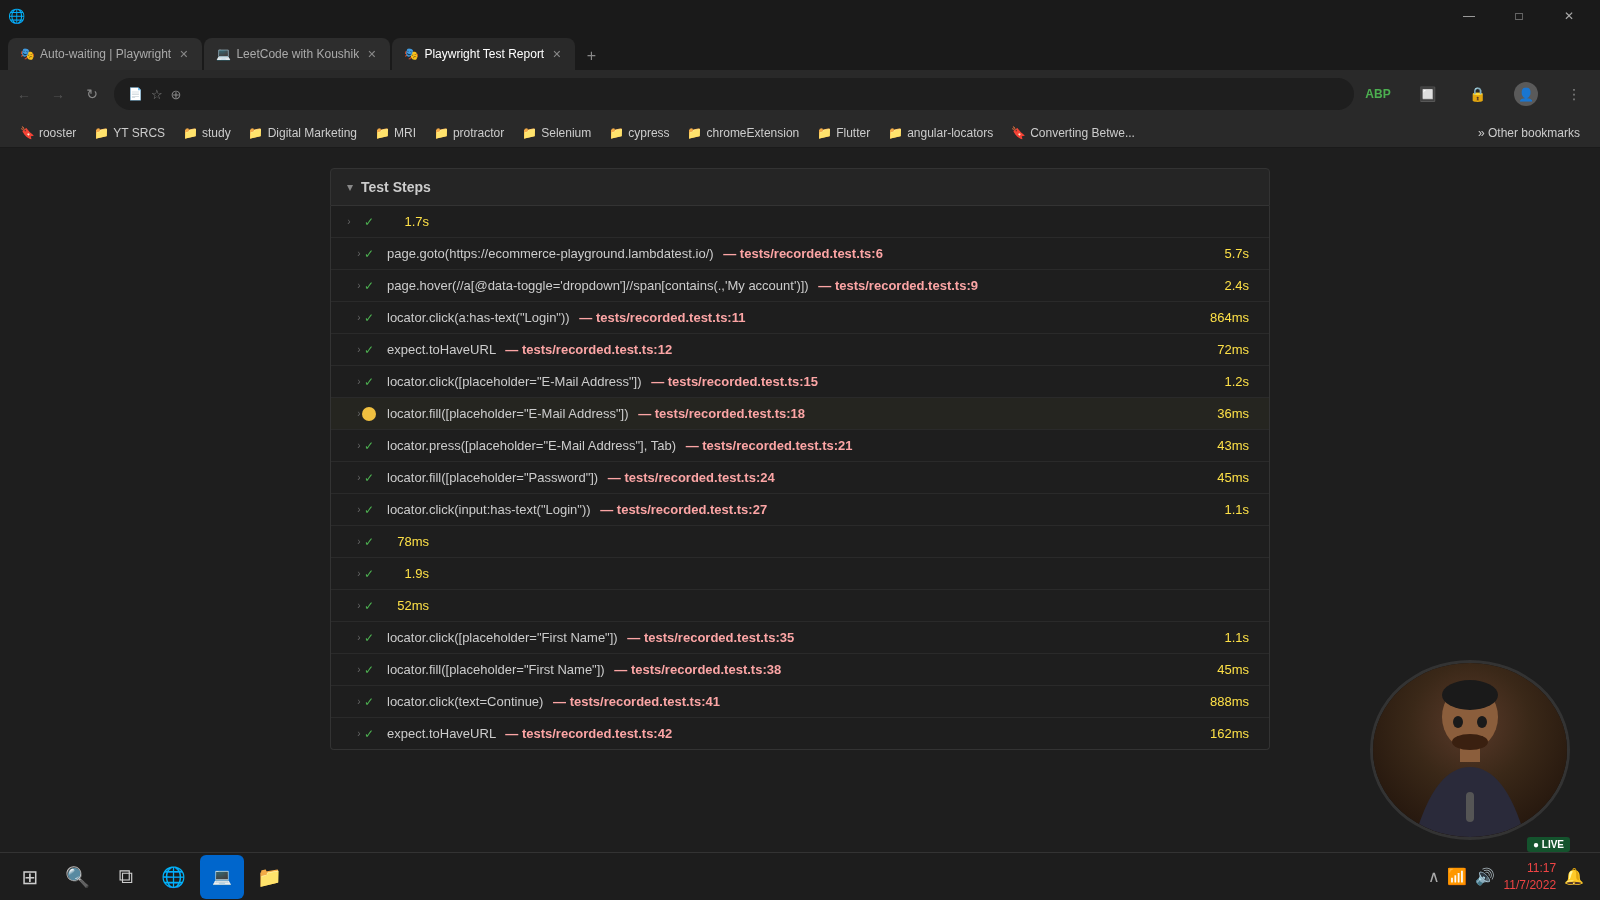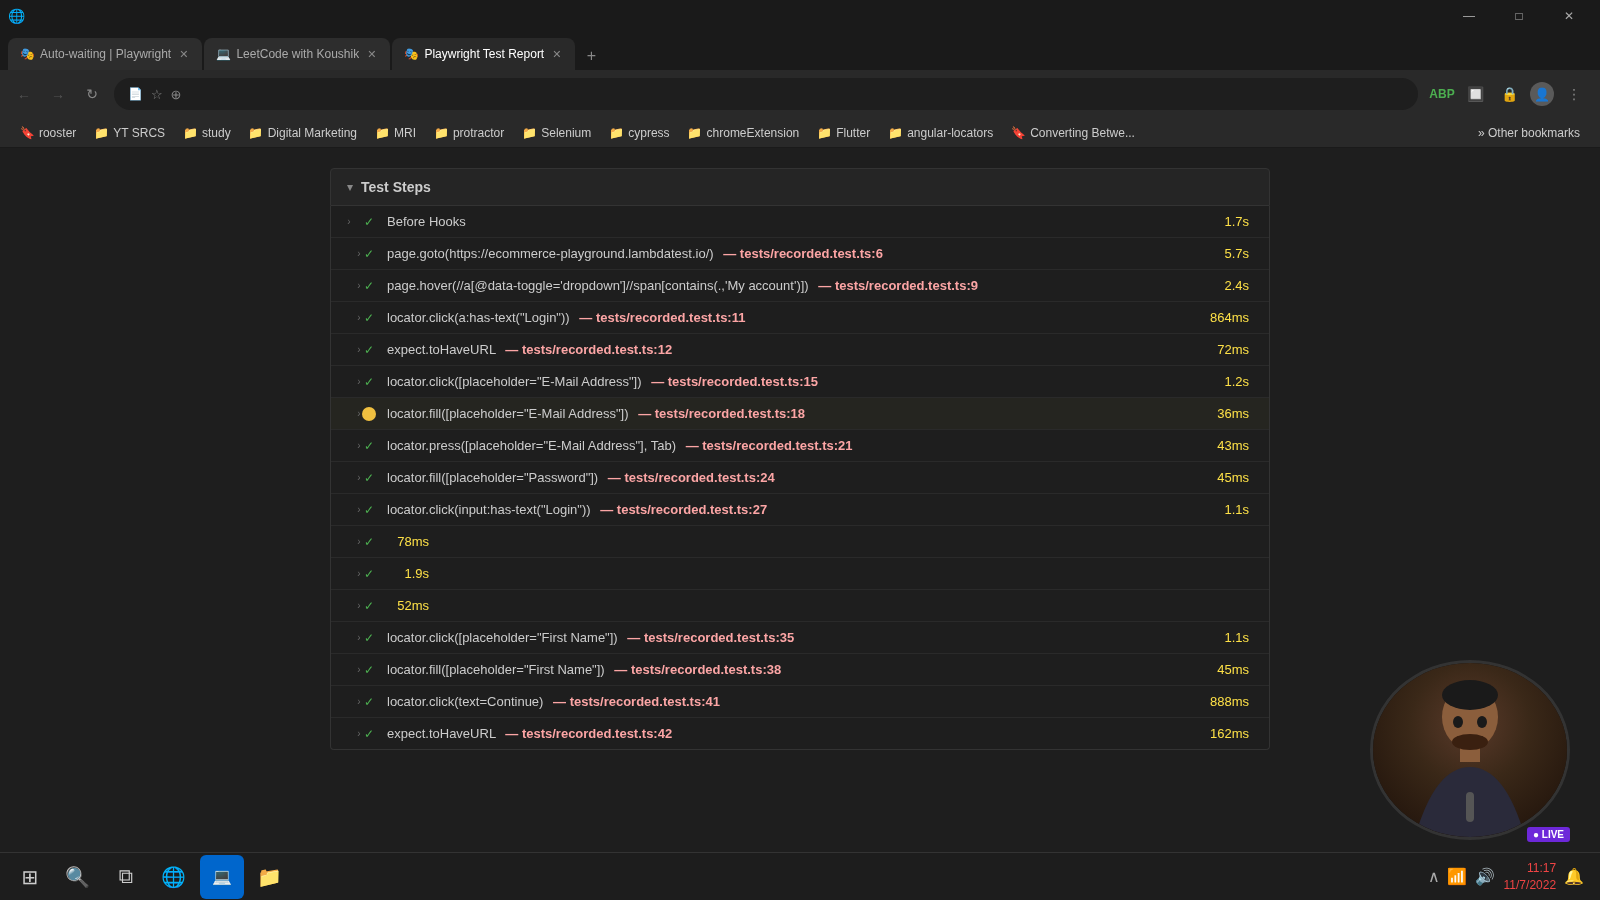--- a/index.html
+++ b/index.html
@@ -98,21 +98,21 @@
     .url-text {
       flex: 1;
       color: #bbb;
       font-size: 12px;
       white-space: nowrap;
       overflow: hidden;
       text-overflow: ellipsis;
     }
     .url-icons { display: flex; gap: 8px; align-items: center; }
     .url-icon { color: #888; font-size: 13px; cursor: pointer; }
-    .toolbar-right { display: flex; align-items: center; gap: 6px; }
+    .toolbar-right { display: flex; align-items: center; gap: 22px; }
     .toolbar-btn {
       width: 28px; height: 28px;
       display: flex; align-items: center; justify-content: center;
       color: #888; border-radius: 4px; cursor: pointer; font-size: 14px;
     }
 
     
     .bookmarks-bar {
       display: flex;
       align-items: center;
@@ -280,23 +280,23 @@
       align-items: center;
       gap: 8px;
       padding-right: 8px;
     }
     .taskbar-clock { font-size: 12px; color: #ef4444; text-align: right; line-height: 1.4; }
     .taskbar-icon { color: #aaa; font-size: 16px; cursor: pointer; }
 
     
     .stream-badge {
       position: fixed;
-      bottom: 58px;
+      bottom: 48px;
       right: 30px;
-      background: #6d28d9;
+      background: #14532d;
       color: white;
       font-size: 10px;
       font-weight: bold;
       padding: 2px 6px;
       border-radius: 3px;
       z-index: 1001;
     }
   </style>
 </head>
 <body>
@@ -416,23 +416,20 @@
     <div class="test-steps-header">
       <span style="color:#888; font-size:12px;">▾</span>
       <span class="test-steps-header-title">Test Steps</span>
     </div>
 
     <div class="steps-list">
 
       <div class="step-row before-hooks-row">
         <div class="step-expand">›</div>
         <div class="step-check pass">✓</div>
-        <div class="step-label">
-          <span>Before Hooks</span>
-        </div>
         <div class="step-duration">1.7s</div>
       </div>
 
       <div class="step-row">
         <div class="step-expand" style="padding-left:28px;">›</div>
         <div class="step-check pass">✓</div>
         <div class="step-label">
           <span>page.goto(https://ecommerce-playground.lambdatest.io/)</span>
           <span class="step-file">— tests/recorded.test.ts:6</span>
         </div>

